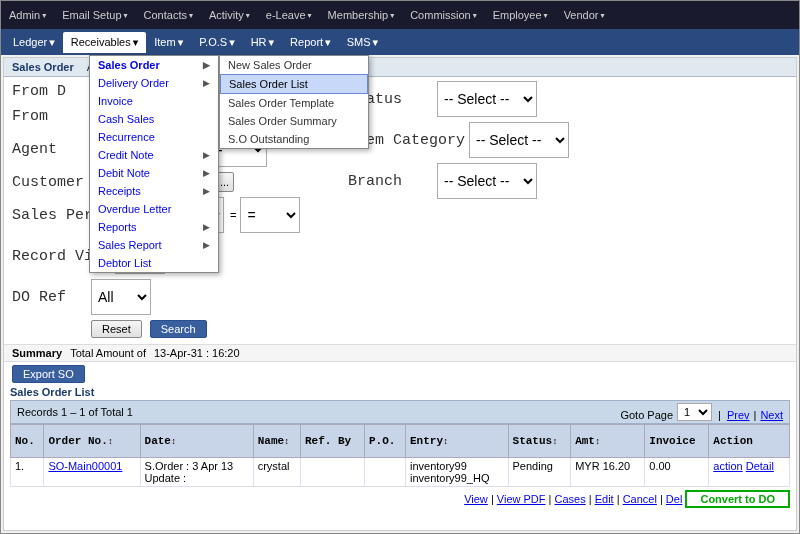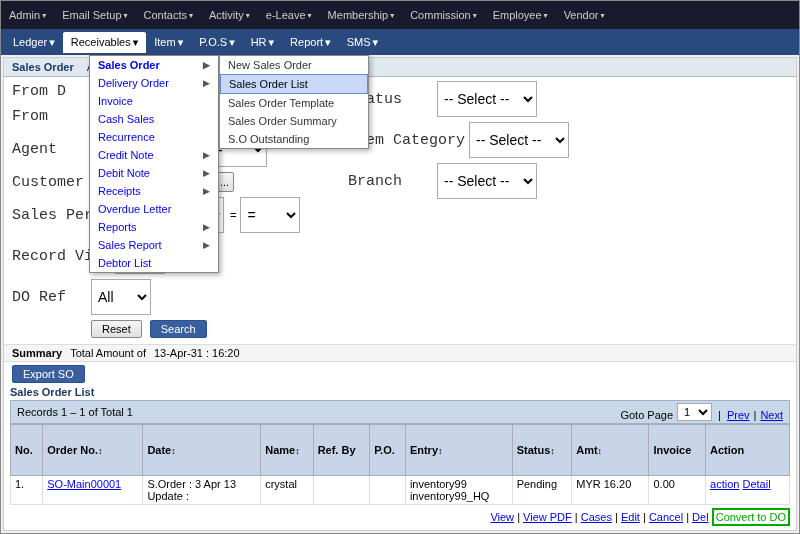--- a/index.html
+++ b/index.html
@@ -16,29 +16,29 @@
     .second-nav-item.active { background: #fff; color: #000; border-radius: 2px 2px 0 0; }
     .filter-input { border: 1px solid #aaa; padding: 1px 4px; font-size: 11px; height: 20px; }
     .filter-select { border: 1px solid #aaa; padding: 1px 2px; font-size: 14px; height: 36px; background: #fff; }
     .filter-select-wide { width: 100px; }
 
     
     .btn { border: 1px solid #888; background: linear-gradient(to bottom, #f5f5f5, #e0e0e0); padding: 2px 10px; font-size: 11px; cursor: pointer; border-radius: 2px; }
     .btn-blue { background: #3a5f9f; color: #fff; border: 1px solid #2a4f8f; }
 
     table { width: 100%; border-collapse: collapse; font-size: 11px; }
-    th { background: #c8d4e8; border: 1px solid #aab; padding: 19px 4px; text-align: left; font-size: 11px; white-space: nowrap; }
+    th { background: #c8d4e8; border: 1px solid #aab; padding: 10px 4px; text-align: left; font-size: 11px; white-space: nowrap; font-family: Liberation Mono, monospace; }
     td { border: 1px solid #dde; padding: 2px 4px; vertical-align: top; }
     tr:nth-child(even) td { background: #f5f8ff; }
     tr:nth-child(odd) td { background: #fff; }
 
     .sort-arrow { font-size: 9px; }
     .link { color: #00e; text-decoration: underline; cursor: pointer; }
     .action-link { color: #00e; text-decoration: underline; cursor: pointer; font-size: 11px; }
-    .convert-btn { border: 2px solid #00aa00; background: #fff; color: #00aa00; padding: 1px 2px; font-size: 11px; cursor: pointer; font-weight: normal; }
+    .convert-btn { border: 2px solid #00aa00; background: #fff; color: #00aa00; padding: 1px 13px; font-size: 11px; cursor: pointer; font-weight: bold; }
 
     
     .receivables-menu { position: absolute; top: 54px; left: 88px; background: #fff; border: 1px solid #888; box-shadow: 2px 2px 5px rgba(0,0,0,0.3); min-width: 130px; z-index: 200; pointer-events: auto; }
     .receivables-menu-item { padding: 3px 8px; font-size: 11px; cursor: pointer; color: #00e; display: flex; align-items: center; justify-content: space-between; white-space: nowrap; }
     .receivables-menu-item.active-item { font-weight: bold; }
     .sub-arrow { font-size: 9px; color: #555; }
 
     
     .sales-order-submenu { position: absolute; top: 54px; left: 218px; background: #fff; border: 1px solid #888; box-shadow: 2px 2px 5px rgba(0,0,0,0.3); min-width: 150px; z-index: 201; pointer-events: auto; }
     .submenu-item { padding: 3px 8px; font-size: 11px; cursor: pointer; color: #333; white-space: nowrap; }

